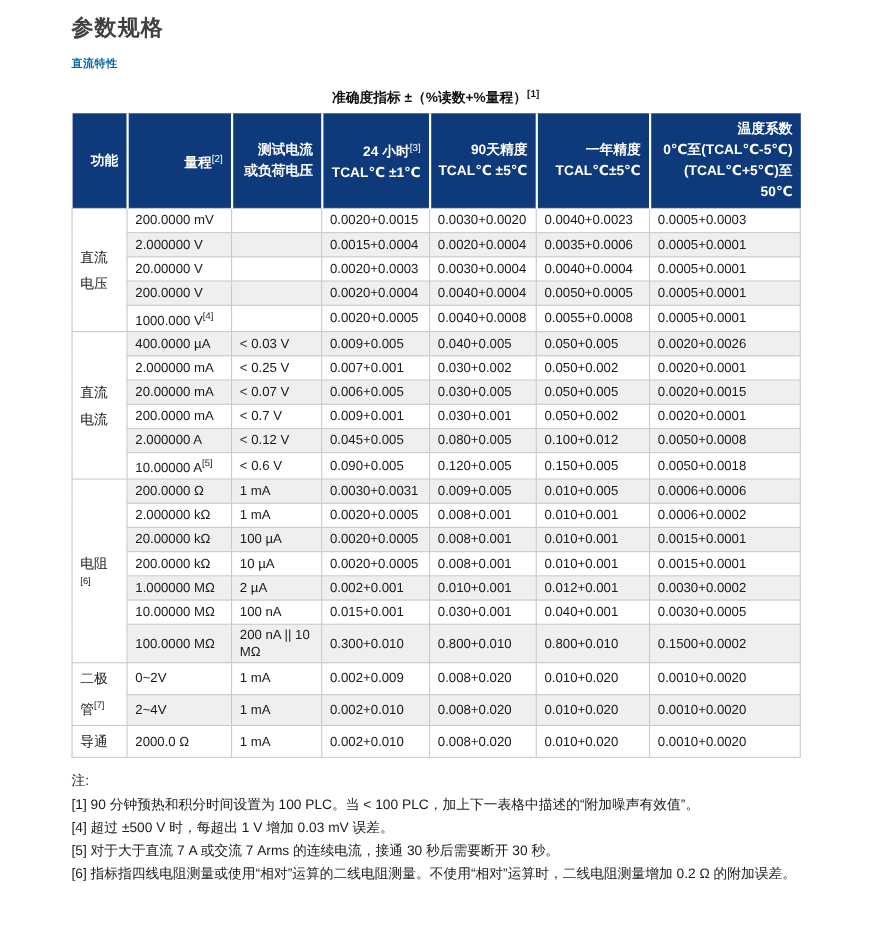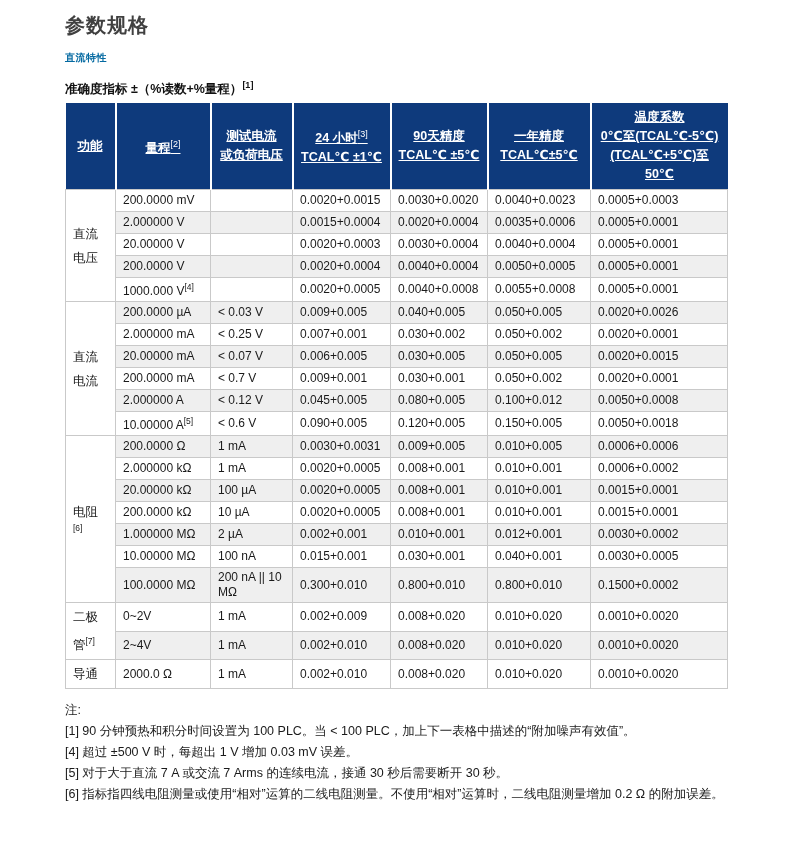--- a/index.html
+++ b/index.html
@@ -13,34 +13,33 @@
 
   .page-title {
     font-size: 20px; font-weight: bold; color: #404040;
     letter-spacing: 1px; margin-top: 2px;
   }
   .section-title {
     font-size: 10px; font-weight: bold; color: #0369a1;
     margin-top: 12px; letter-spacing: 0.5px;
   }
   .accuracy-note {
-    text-align: left; font-size: 12.5px; font-weight: 600; color: #111;
+    text-align: center; font-size: 12.5px; font-weight: 600; color: #111;
     margin-top: 15px; margin-bottom: 5px;
   }
   .accuracy-note sup { font-size: 9px; }
 
   table.spec-table {
     width: 662px; border-collapse: collapse; table-layout: fixed;
   }
   .spec-table th {
     background: #0e3a7c; color: #ffffff;
-    font-size: 12.5px; font-weight: bold; text-align: center;
+    font-size: 12.5px; font-weight: bold; text-align: right;
     vertical-align: middle; padding: 5px 7px; line-height: 19px;
     border-left: 2px solid #ffffff;
-    text-decoration: underline;
   }
   .spec-table th:first-child { border-left: none; }
   .spec-table th sup { font-size: 9px; font-weight: normal; }
 
   .spec-table td {
     border: 1px solid #c9c9c9;
     font-size: 12px; padding: 2px 7px; height: 22px;
     line-height: 15px; vertical-align: middle; color: #1a1a1a;
     background: #ffffff;
   }
@@ -148,21 +147,21 @@
           <td>0.0020+0.0005</td>
           <td>0.0040+0.0008</td>
           <td>0.0055+0.0008</td>
           <td>0.0005+0.0001</td>
         </tr>
         <tr class="r-gray">
           <td rowspan="6" class="fn-cell">
             <div>直流</div>
             <div>电流</div>
           </td>
-          <td>200.0000 µA</td>
+          <td>400.0000 µA</td>
           <td>&lt; 0.03 V</td>
           <td>0.009+0.005</td>
           <td>0.040+0.005</td>
           <td>0.050+0.005</td>
           <td>0.0020+0.0026</td>
         </tr>
         <tr class="r-white">
           <td>2.000000 mA</td>
           <td>&lt; 0.25 V</td>
           <td>0.007+0.001</td>

